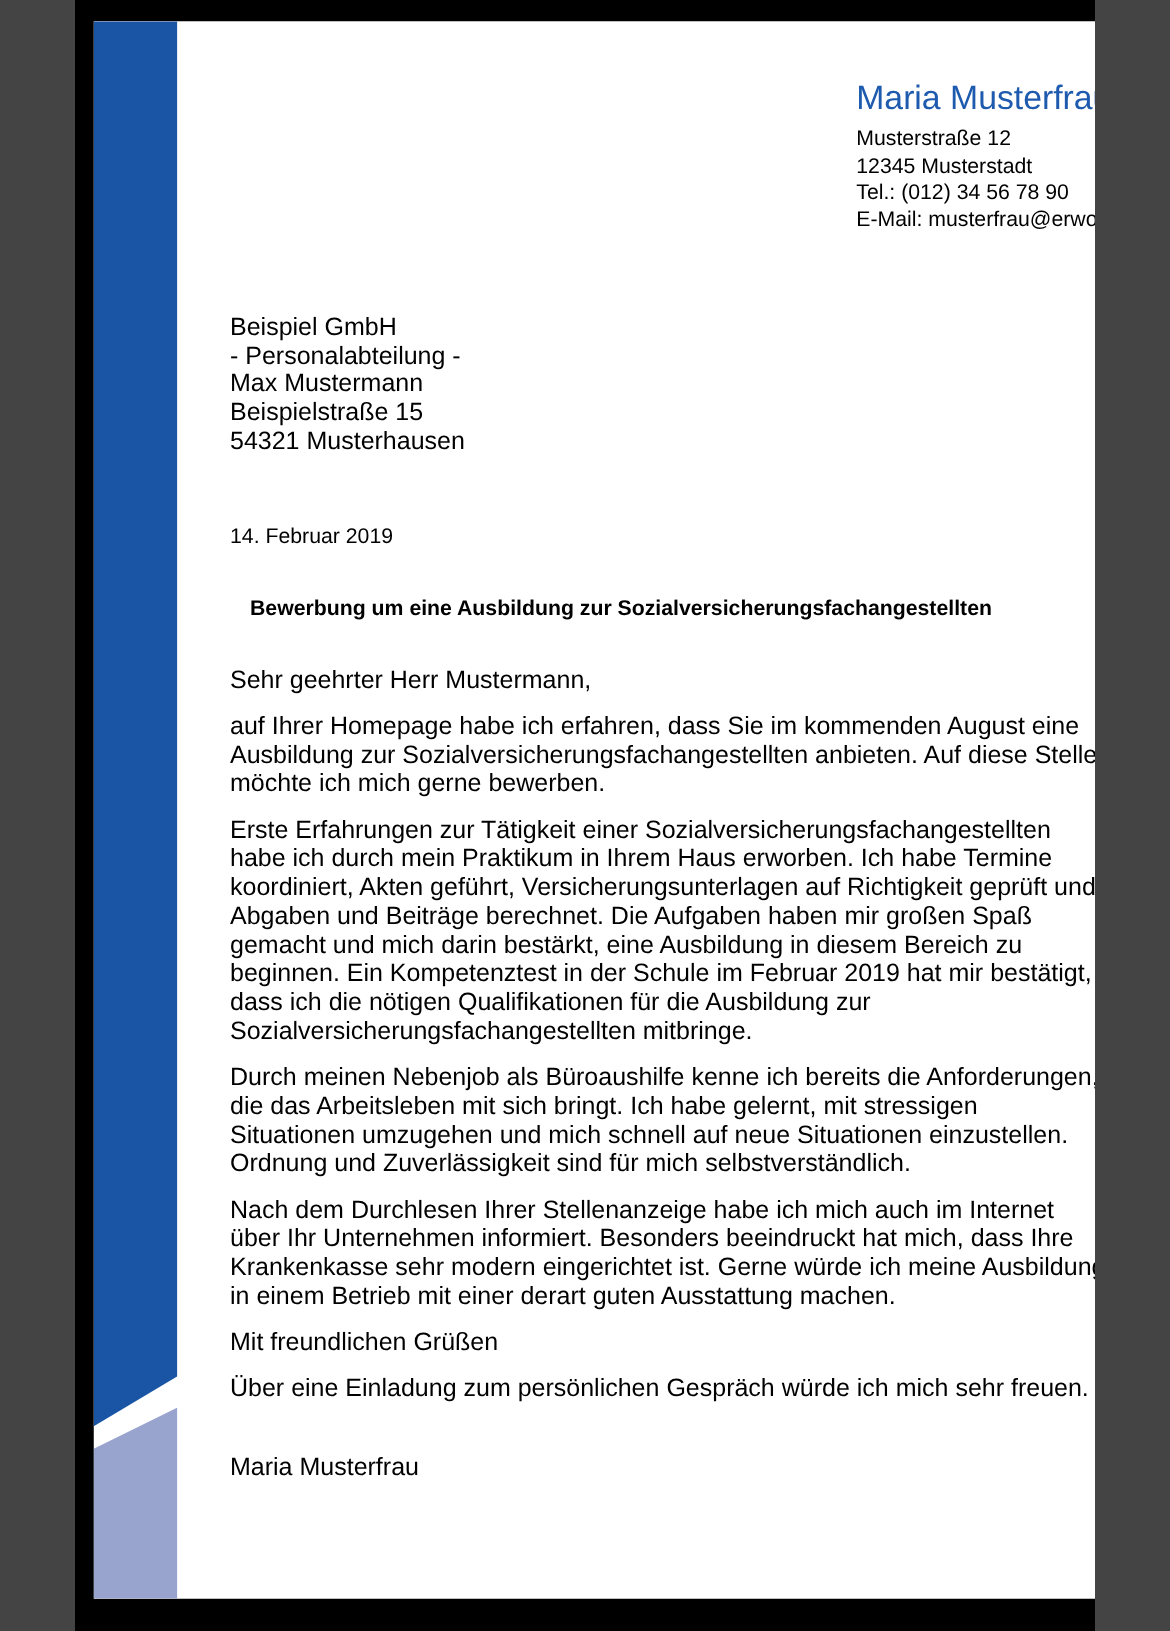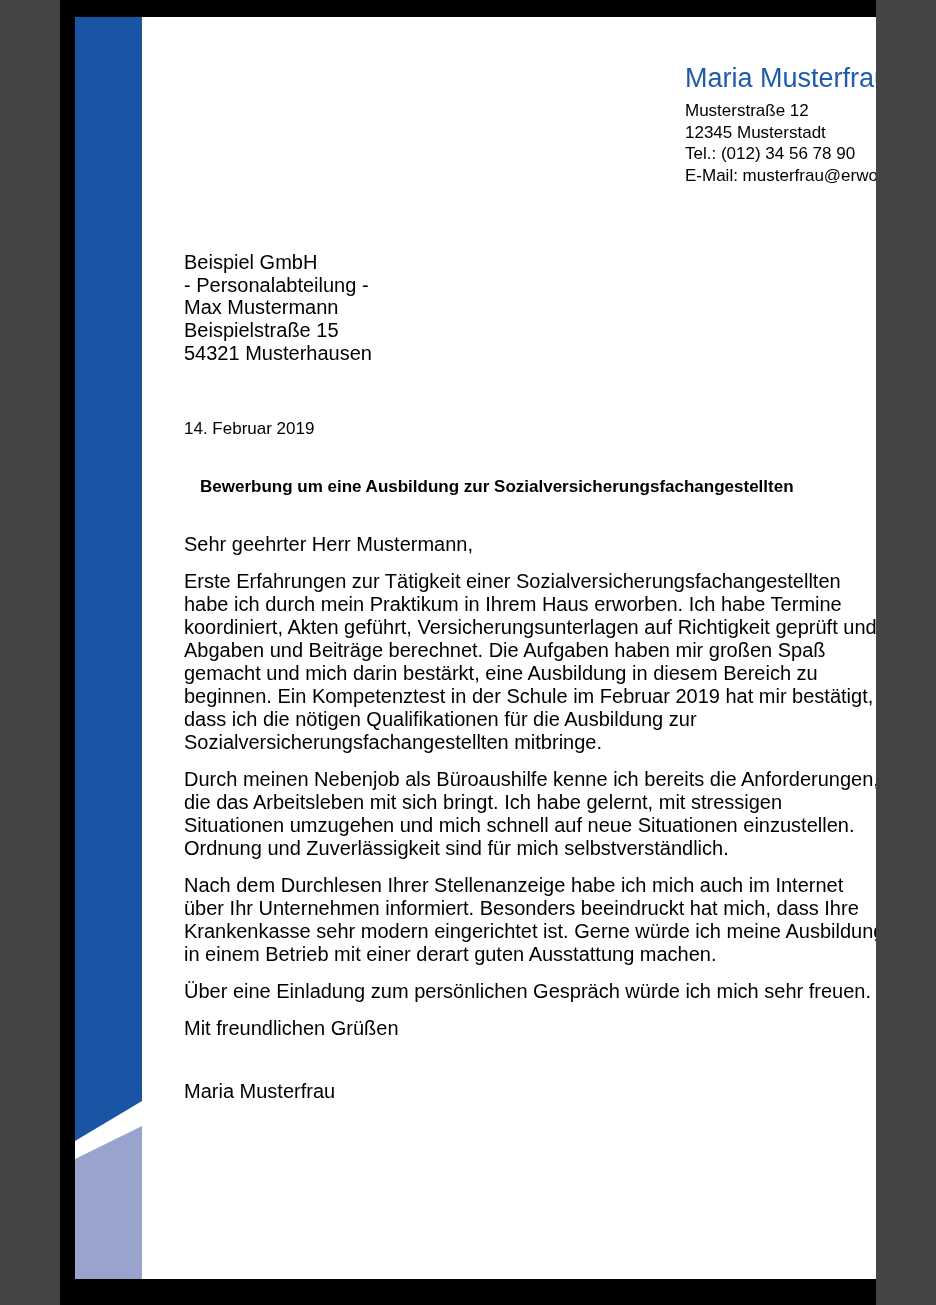--- a/index.html
+++ b/index.html
@@ -123,20 +123,21 @@
     <div>Beispielstraße 15</div>
     <div>54321 Musterhausen</div>
   </div>
 
   <div class="date">14. Februar 2019</div>
 
   <div class="subject">Bewerbung um eine Ausbildung zur Sozialversicherungsfachangestellten</div>
 
   <div class="body-col">
     <p>Sehr geehrter Herr Mustermann,</p>
+    <p>auf Ihrer Homepage habe ich erfahren, dass Sie im kommenden August eine Ausbildung zur Sozialversicherungsfachangestellten anbieten. Auf diese Stelle möchte ich mich gerne bewerben.</p>
     <p>Erste Erfahrungen zur Tätigkeit einer Sozialversicherungsfachangestellten habe ich durch mein Praktikum in Ihrem Haus erworben. Ich habe Termine koordiniert, Akten geführt, Versicherungsunterlagen auf Richtigkeit geprüft und Abgaben und Beiträge berechnet. Die Aufgaben haben mir großen Spaß gemacht und mich darin bestärkt, eine Ausbildung in diesem Bereich zu beginnen. Ein Kompetenztest in der Schule im Februar 2019 hat mir bestätigt, dass ich die nötigen Qualifikationen für die Ausbildung zur Sozialversicherungsfachangestellten mitbringe.</p>
     <p>Durch meinen Nebenjob als Büroaushilfe kenne ich bereits die Anforderungen, die das Arbeitsleben mit sich bringt. Ich habe gelernt, mit stressigen Situationen umzugehen und mich schnell auf neue Situationen einzustellen. Ordnung und Zuverlässigkeit sind für mich selbstverständlich.</p>
     <p>Nach dem Durchlesen Ihrer Stellenanzeige habe ich mich auch im Internet über Ihr Unternehmen informiert. Besonders beeindruckt hat mich, dass Ihre Krankenkasse sehr modern eingerichtet ist. Gerne würde ich meine Ausbildung in einem Betrieb mit einer derart guten Ausstattung machen.</p>
+    <p>Mit freundlichen Grüßen</p>
     <p>Über eine Einladung zum persönlichen Gespräch würde ich mich sehr freuen.</p>
-    <p>Mit freundlichen Grüßen</p>
     <p class="signature">Maria Musterfrau</p>
   </div>
 </div>
 
 </body></html>

